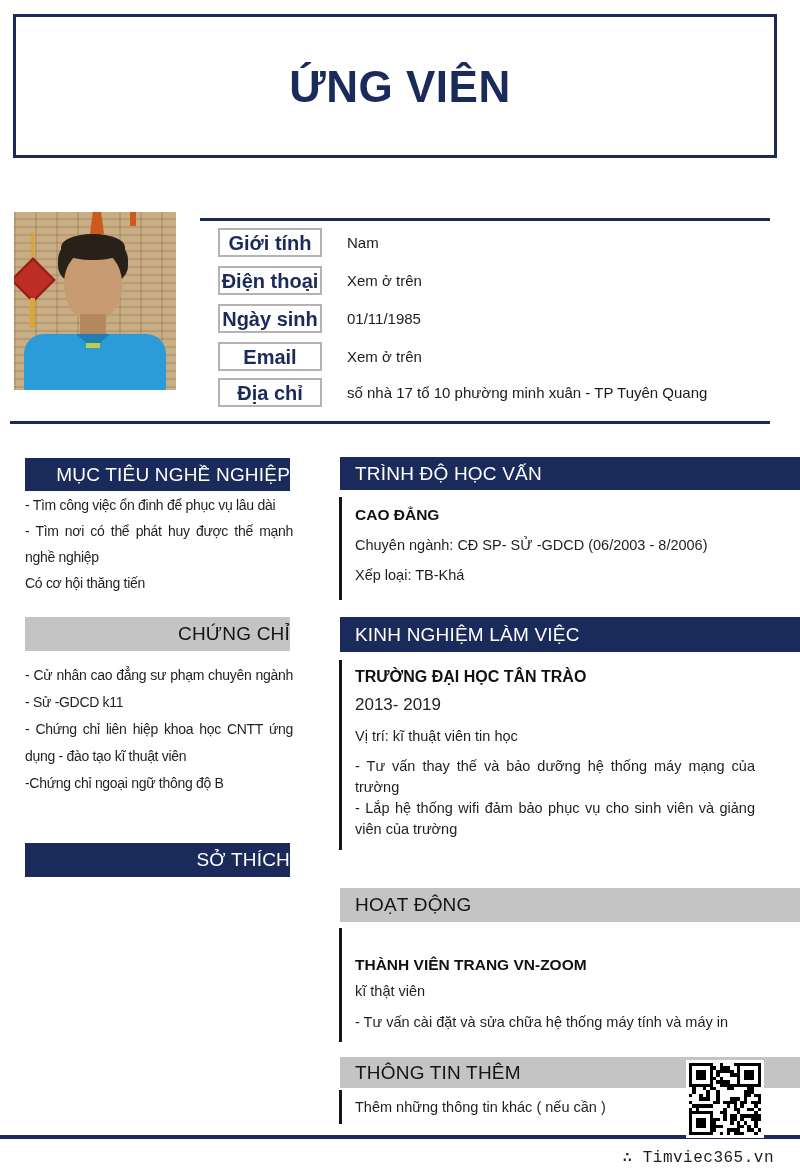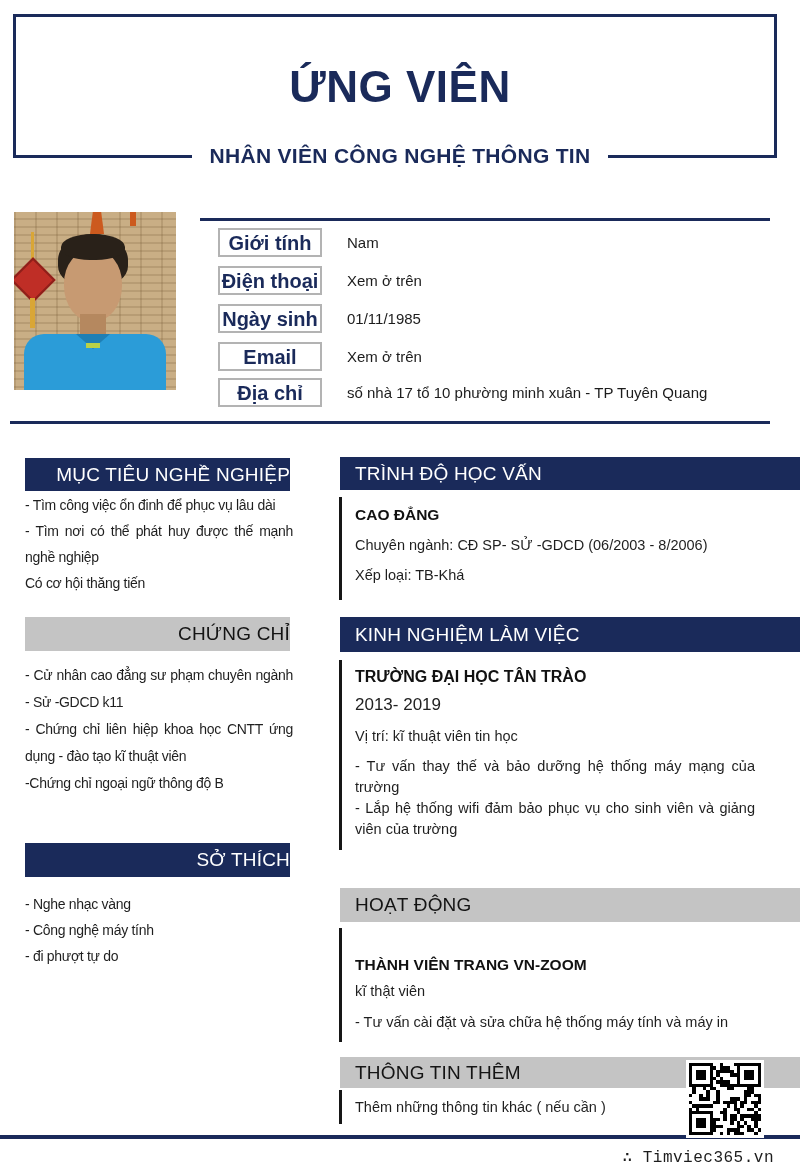--- a/index.html
+++ b/index.html
@@ -121,23 +121,20 @@
     font-size:16px;color:#1c1c1c;letter-spacing:.5px;
   }
 </style>
 </head>
 <body>
 
 <div class="page">
 
   <div class="top-box"></div>
   <div class="main-title">ỨNG VIÊN</div>
-  <div class="subtitle-wrap">
-    <span class="subtitle">NHÂN VIÊN CÔNG NGHỆ THÔNG TIN</span>
-  </div>
 
   <div class="photo">
     <div class="diamond-string"></div>
     <div class="red-diamond"></div>
     <div class="diamond-tail"></div>
     <div class="tassel-top"></div>
     <div class="tassel-top2"></div>
     <div class="person-hair"></div>
     <div class="person-face"></div>
     <div class="person-fringe"></div>
@@ -180,25 +177,20 @@
   </div>
 
   <div class="lhead hd-gray" style="top:617px;height:34px;line-height:34px">CHỨNG CHỈ</div>
   <div class="ltext" style="top:662px">
     <p style="line-height:27px">- Cử nhân cao đẳng sư phạm chuyên ngành  - Sử -GDCD k11</p>
     <p style="line-height:27px">- Chứng chỉ liên hiệp khoa học CNTT ứng dụng - đào tạo kĩ thuật viên</p>
     <p style="line-height:27px">-Chứng chỉ ngoại ngữ thông độ B</p>
   </div>
 
   <div class="lhead hd-navy" style="top:843px;height:34px;line-height:34px">SỞ THÍCH</div>
-  <div class="ltext nojust" style="top:891px">
-    <p>- Nghe nhạc vàng</p>
-    <p>- Công nghệ máy tính</p>
-    <p>- đi phượt tự do</p>
-  </div>
 
   <div class="rhead hd-navy" style="top:457px">TRÌNH ĐỘ HỌC VẤN</div>
   <div class="rblock edu-block">
     <div class="bold-line">CAO ĐẲNG</div>
     <div class="line2">Chuyên ngành: CĐ SP- SỬ -GDCD (06/2003 - 8/2006)</div>
     <div class="line3">Xếp loại: TB-Khá</div>
   </div>
 
   <div class="rhead hd-navy" style="top:617px;height:35px;line-height:35px">KINH NGHIỆM LÀM VIỆC</div>
   <div class="rblock exp-block">

